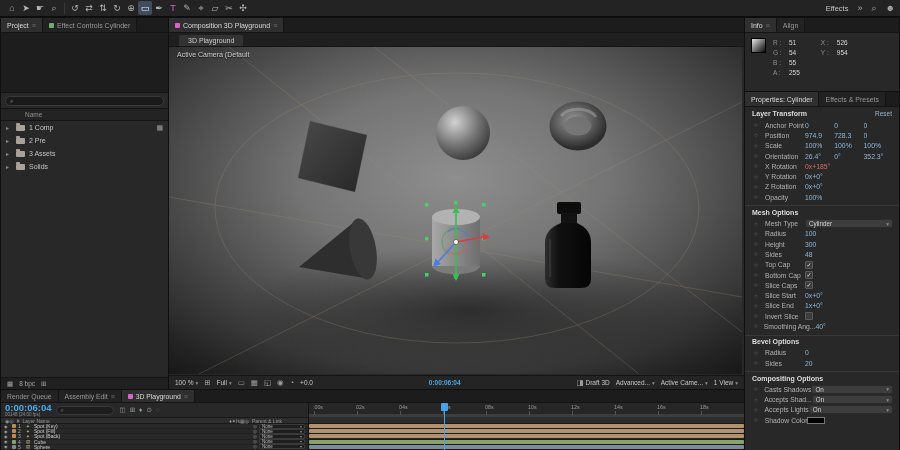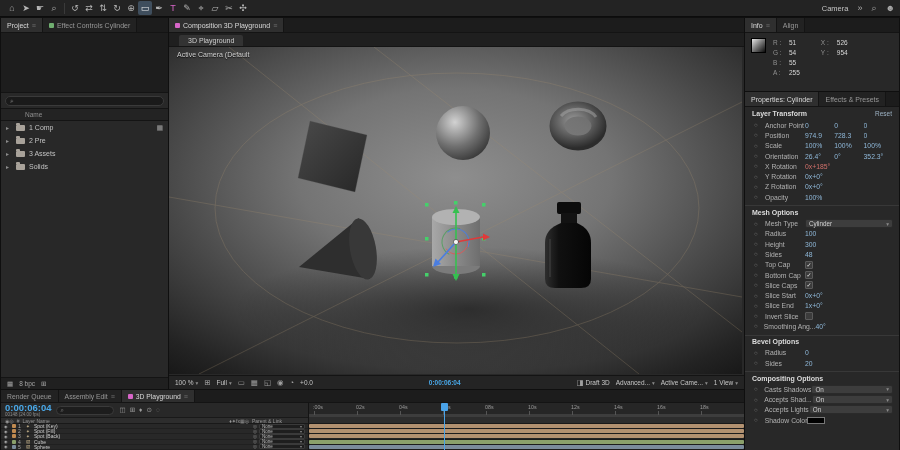--- a/index.html
+++ b/index.html
@@ -152,21 +152,21 @@
         <div class="tool active">▭</div>
         <div class="tool">✒</div>
         <div class="tool" style="color: rgb(215, 101, 200);">T</div>
         <div class="tool">✎</div>
         <div class="tool">⌖</div>
         <div class="tool">▱</div>
         <div class="tool">✂</div>
         <div class="tool">✣</div>
       </div>
     <div class="topbar-right">
-      <span>Camera</span>
+      <span>Effects</span>
       <span class="glyph">»</span>
       <span class="glyph">⌕</span>
       <span class="glyph acct">☻</span>
     </div>
   </div>
 
   <div class="panel project-panel">
     <div class="tabbar" id="project-tabs">
         <div class="tab active">
           <span>Project</span>

